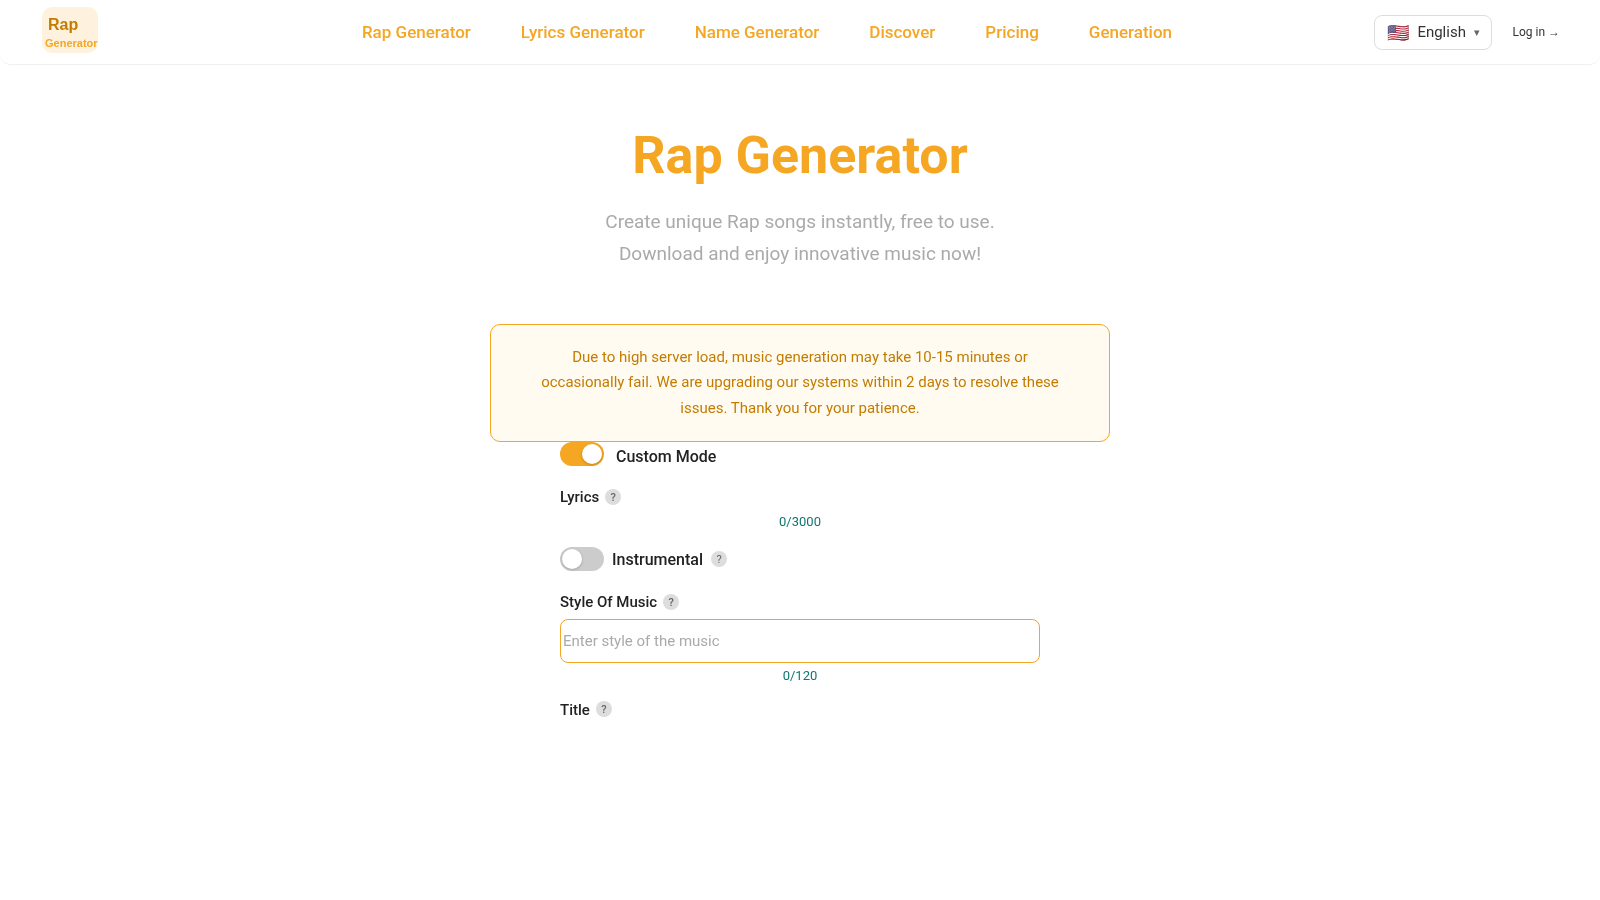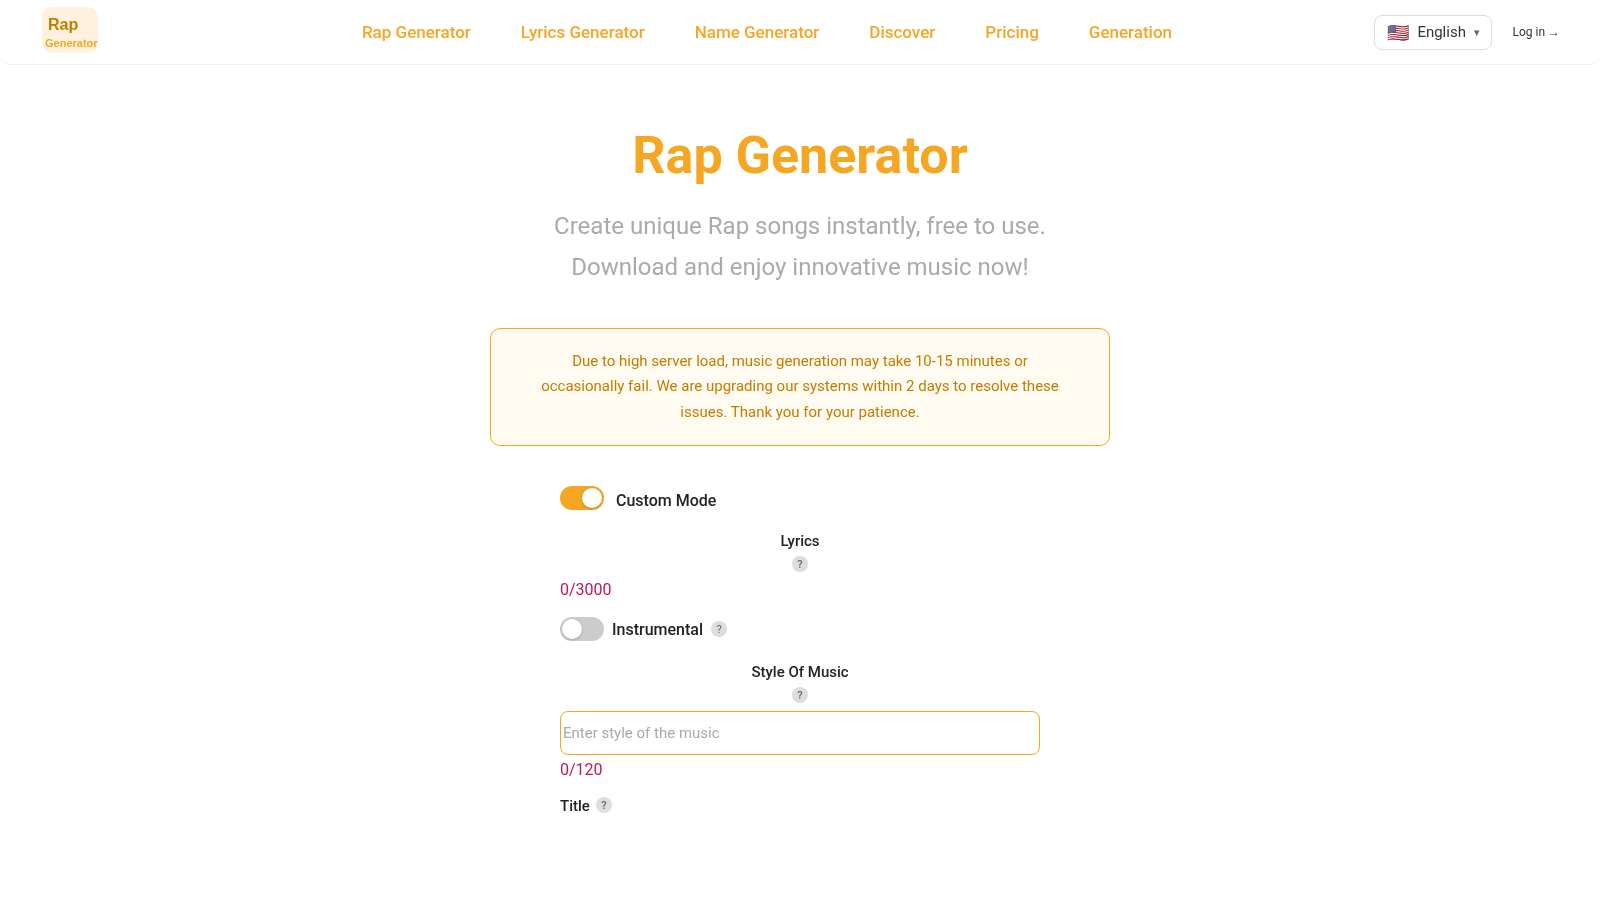--- a/index.html
+++ b/index.html
@@ -94,40 +94,39 @@
     }
 
     .page-title {
       font-size: 52px;
       font-weight: 700;
       color: #f5a623;
       margin-bottom: 20px;
     }
 
     .page-subtitle {
-      font-size: 24px;
+      font-size: 19px;
       color: #aaa;
       text-align: center;
       line-height: 1.7;
-      margin-bottom: 40px;
+      margin-bottom: 53px;
     }
 
     
     .notice-box {
       background: #fffbf0;
       border: 1.5px solid #f5a623;
       border-radius: 10px;
       padding: 20px 40px;
       max-width: 620px;
       width: 100%;
       text-align: center;
       color: #c47c00;
       font-size: 15px;
       line-height: 1.7;
-      margin-bottom: 40px;
     }
 
     
     .form-area {
       width: 480px;
     }
 
     .custom-mode-row {
       display: flex;
       align-items: flex-end;
@@ -180,21 +179,20 @@
 
     
     .field-label {
       display: flex;
       align-items: center;
       gap: 6px;
       font-size: 15px;
       font-weight: 500;
       color: #222;
       margin-bottom: 8px;
-      flex-direction: column;
     }
 
     .info-icon {
       width: 16px;
       height: 16px;
       border-radius: 50%;
       background: #ddd;
       display: inline-flex;
       align-items: center;
       justify-content: center;
@@ -212,24 +210,25 @@
       border-radius: 8px;
       padding: 14px;
       font-size: 15px;
       color: #333;
       resize: vertical;
       outline: none;
       font-family: inherit;
     }
 
     .char-count {
-      font-size: 16px;
-      color: #be185d;
+      font-size: 13px;
+      color: #0f766e;
       margin-top: 5px;
       margin-bottom: 18px;
+      text-align: center;
     }
 
     
     .instrumental-row {
       display: flex;
       align-items: center;
       gap: 8px;
       margin-bottom: 22px;
     }
 

